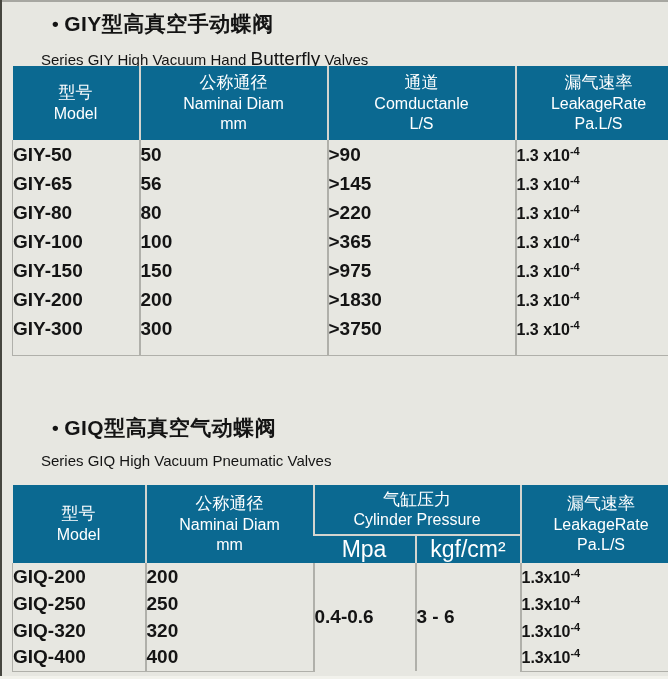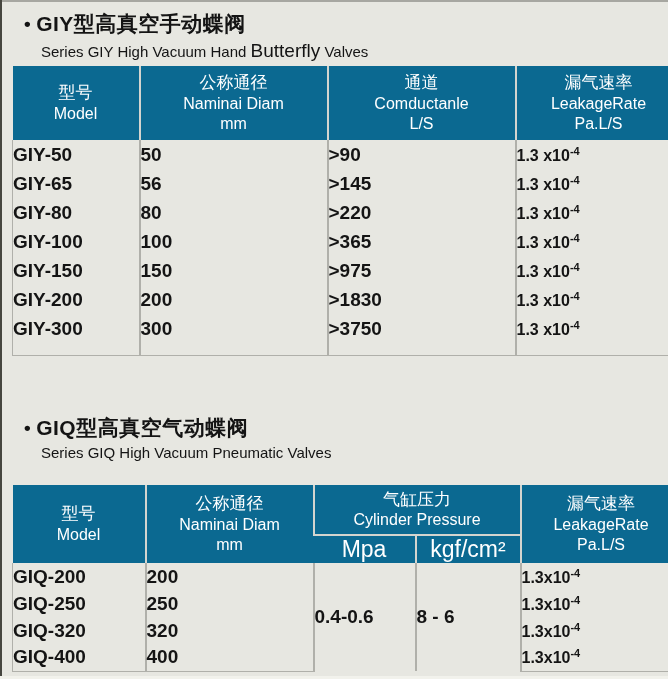--- a/index.html
+++ b/index.html
@@ -12,23 +12,23 @@
     font-family:"Liberation Sans","DejaVu Sans",sans-serif;
     color:#141414;
   }
   .edge-top{position:absolute;top:0;left:0;width:668px;height:2px;background:#a7a7a1;}
   .edge-left{position:absolute;top:0;left:0;width:2px;height:679px;background:#46463f;}
   .edge-bottom{position:absolute;bottom:0;left:0;width:668px;height:3px;background:#f2f2ec;}
 
   .section-title{position:absolute;left:24px;}
   .t-giy{top:10px;}
   .t-giq{top:414px;}
-  .title-line{font-size:21px;font-weight:bold;letter-spacing:0.5px;white-space:nowrap;}
+  .title-line{font-size:21px;font-weight:bold;letter-spacing:0.5px;white-space:nowrap;margin-left:28px;}
   .bullet{font-size:19px;margin-right:5px;vertical-align:1px;}
-  .subtitle{font-size:15px;margin-left:17px;margin-top:2px;white-space:nowrap;}
+  .subtitle{font-size:15px;margin-left:17px;margin-top:10px;white-space:nowrap;}
   .subtitle .big{font-size:19px;}
 
   table{border-collapse:collapse;table-layout:fixed;position:absolute;left:12px;}
   .tbl1{top:66px;width:668px;}
   .tbl2{top:485px;width:668px;}
 
   th{
     background:#0b6991;color:#ffffff;font-weight:normal;
     text-align:center;vertical-align:middle;padding:0;
     border-left:2px solid #d4d5cf;
@@ -189,21 +189,21 @@
       <tr class="row2">
         <th>Mpa</th>
         <th>kgf/cm²</th>
       </tr>
     </thead>
     <tbody>
       <tr>
         <td>GIQ-200</td>
         <td>200</td>
         <td rowspan="4">0.4-0.6</td>
-        <td rowspan="4">8 - 6</td>
+        <td rowspan="4">3 - 6</td>
         <td><span class="leak"><span>1.3x10</span><sup>-4</sup></span></td>
       </tr>
       <tr>
         <td>GIQ-250</td>
         <td>250</td>
         <td><span class="leak"><span>1.3x10</span><sup>-4</sup></span></td>
       </tr>
       <tr>
         <td>GIQ-320</td>
         <td>320</td>

